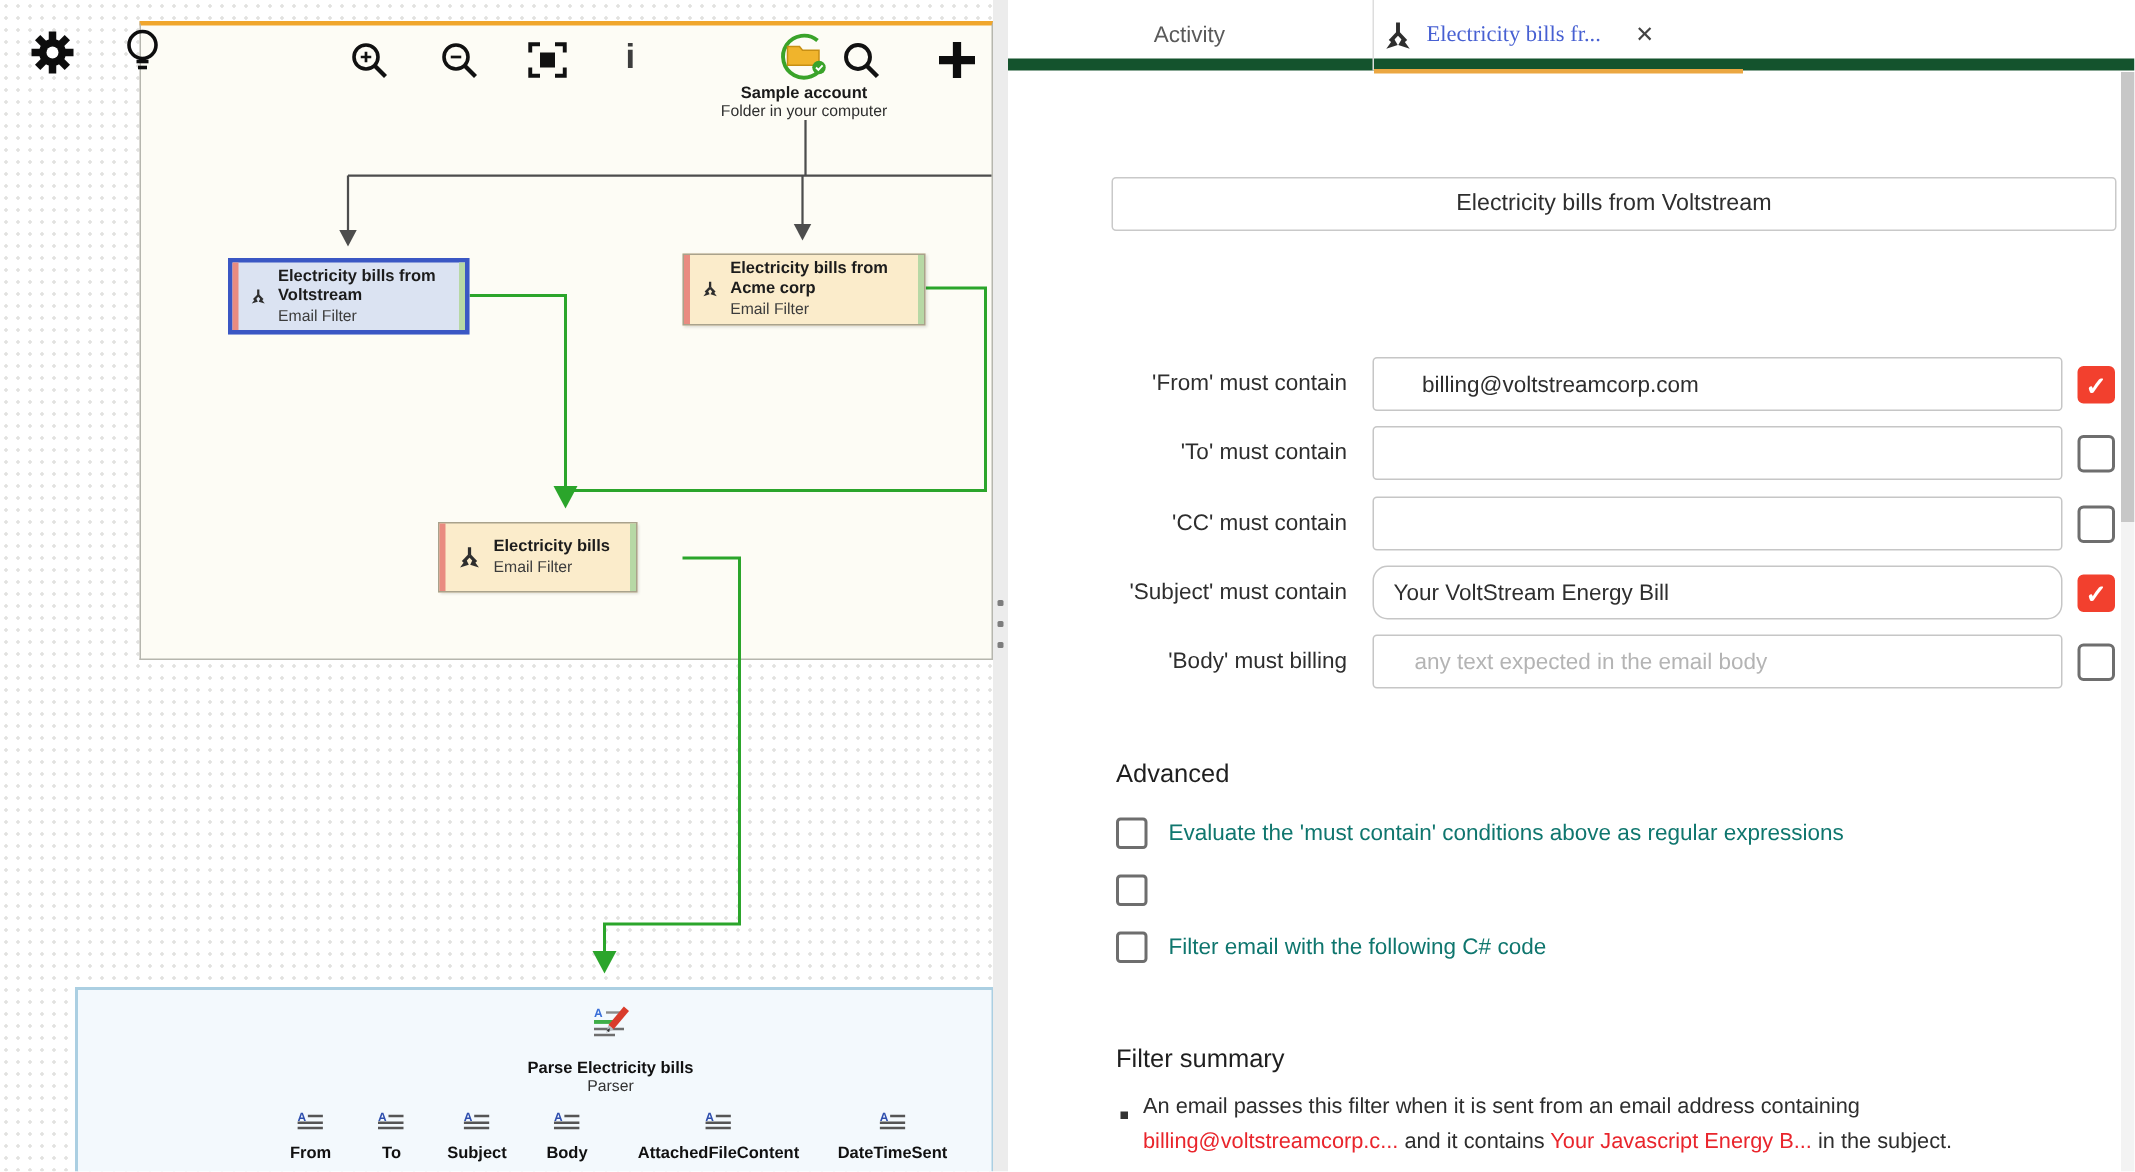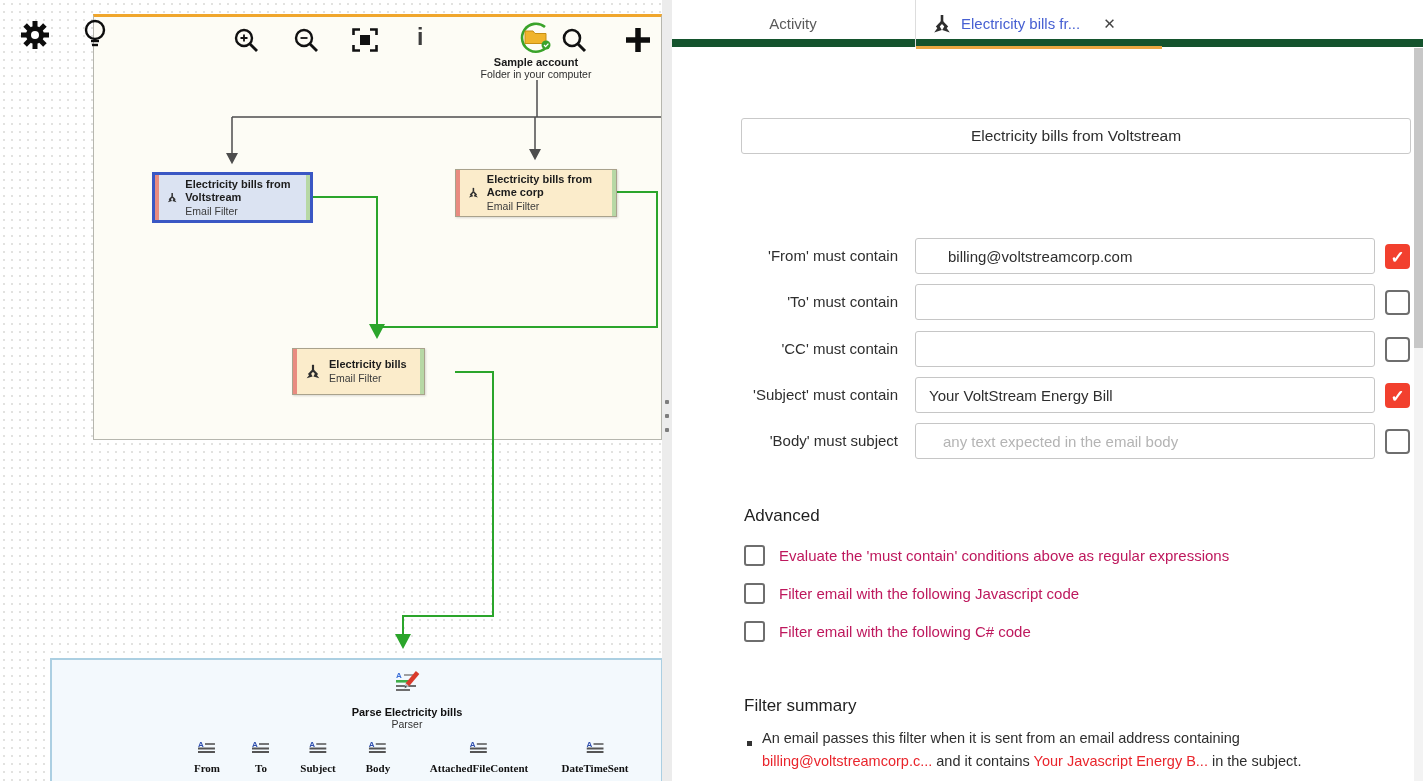--- a/index.html
+++ b/index.html
@@ -31,33 +31,33 @@
           transform:translateX(-50%); left:536px; }
   .acct .aname { font-size:11px; font-weight:bold; color:#1a1a1a; margin-top:1px; }
   .acct .asub  { font-size:10.5px; color:#2e2e2e; }
 
   .parserbox { position:absolute; left:50px; top:658px; width:613px; height:130px;
                background:#f3f9fd; border:2px solid #abcfe2; }
   .phead { position:absolute; left:355px; transform:translateX(-50%); text-align:center; top:10px; width:220px;}
   .phead .ptitle { font-size:11px; font-weight:bold; color:#111; margin-top:12px; }
   .phead .psub { font-size:10.5px; color:#333; }
   .pfield { position:absolute; top:80px; transform:translateX(-50%); text-align:center; }
-  .pfield .flabel { font-size:11px; font-weight:600; color:#111; margin-top:4px; white-space:nowrap;font-family:Liberation Serif, serif; }
+  .pfield .flabel { font-size:11px; font-weight:600; color:#111; margin-top:4px; white-space:nowrap; }
 
   
   .splitter { position:absolute; left:662px; top:0; width:10px; height:781px; background:#ececec; cursor:col-resize; }
   .splitter i { position:absolute; left:3px; width:4px; height:4px; background:#7d7d7d; border-radius:1px; }
 
   
   .panel { position:absolute; left:672px; top:0; width:751px; height:781px; background:#fff; }
   .tabbar { position:absolute; left:0; top:0; right:0; height:47px; border-bottom:8px solid #14532d; }
   .tab-activity { position:absolute; left:61px; top:0; width:120px; height:47px; line-height:47px;
                   text-align:center; font-size:15px; color:#5a5a5a; cursor:pointer; }
   .tab-active { position:absolute; left:243px; top:0; width:247px; height:47px; border-left:1px solid #ddd;
-                display:flex; align-items:center; gap:9px; padding-left:16px; cursor:pointer; }
+                display:flex; align-items:center; gap:9px; padding-left:6px; cursor:pointer;font-family:Liberation Serif, serif; }
   .tab-active::after { content:""; position:absolute; left:0; right:0; bottom:-2px; height:3px; background:#eba742; }
   .tab-active .tlabel { font-size:15px; color:#4760d2; }
   .tab-close { margin-left:14px; font-size:15px; color:#444; cursor:pointer; }
 
   .name-input { position:absolute; left:69px; top:118px; width:670px; height:36px;
                 border:1px solid #c9c9c9; border-radius:3px; text-align:center;
                 font-size:15.5px; color:#2e2e2e; font-family:inherit; background:#fff; }
 
   .cond-label { position:absolute; left:0; width:226px; height:36px; line-height:36px;
                 text-align:right; font-size:15px; color:#2e2e2e; }
@@ -66,21 +66,21 @@
   .cond-input::placeholder { color:#b4b4b4; }
   .checkbox { position:absolute; left:713px; width:25px; height:25px; border:2px solid #6e6e6e;
               border-radius:4px; background:#fff; cursor:pointer; }
   .checkbox.checked { background:#f2402e; border-color:#f2402e; color:#fff; text-align:center;
                       line-height:23px; font-size:17px; font-weight:bold; }
   .checkbox.checked::after { content:"✓"; }
 
   .section-h { position:absolute; left:72px; font-size:17px; color:#1f1f1f; }
   .adv-row { position:absolute; left:72px; display:flex; align-items:center; gap:14px; }
   .adv-box { width:21px; height:21px; border:2px solid #6e6e6e; border-radius:3px; background:#fff; cursor:pointer; flex:none;}
-  .adv-label { font-size:15px; color:#be185d; }
+  .adv-label { font-size:15px; color:#0f766e; }
 
   .sum-bullet { position:absolute; left:75px; top:741px; width:5px; height:5px; background:#333; }
   .sum-text { position:absolute; left:90px; top:727px; width:640px; font-size:14.5px;
               line-height:22.5px; color:#2e2e2e; }
   .sum-red { color:#e9252c; }
 
   .scroll-track { position:absolute; right:0; top:48px; bottom:0; width:9px; background:#f3f3f3; }
   .scroll-thumb { position:absolute; top:0; left:0; width:9px; height:300px; background:#c7c7c7; }
 </style>
 </head>
@@ -329,37 +329,36 @@
       <input class="cond-input" style="top: 284px;" type="text" value="">
       <div class="checkbox" style="top:290px"></div>
     </div>
     <div>
       <div class="cond-label" style="top:331px">'CC' must contain</div>
       <input class="cond-input" style="top: 331px;" type="text" value="">
       <div class="checkbox" style="top:337px"></div>
     </div>
     <div>
       <div class="cond-label" style="top:377px">'Subject' must contain</div>
-      <input class="cond-input" style="top: 377px;" type="text" value="Your VoltStream Energy Bill">
+      <input class="cond-input" style="top: 377px; border-radius: 10px;" type="text" value="Your VoltStream Energy Bill">
       <div class="checkbox checked" style="top:383px"></div>
     </div>
     <div>
-      <div class="cond-label" style="top:423px">'Body' must subject</div>
+      <div class="cond-label" style="top:423px">'Body' must billing</div>
       <input class="cond-input" style="top: 423px; padding-left: 27px;" type="text" value="" placeholder="any text expected in the email body">
       <div class="checkbox" style="top:429px"></div>
     </div>
 
     <div class="section-h" style="top:506px">Advanced</div>
     <div class="adv-row" style="top:545px">
       <span class="adv-box"></span>
       <span class="adv-label">Evaluate the 'must contain' conditions above as regular expressions</span>
     </div>
     <div class="adv-row" style="top:583px">
       <span class="adv-box"></span>
-      <span class="adv-label">Filter email with the following Javascript code</span>
     </div>
     <div class="adv-row" style="top:621px">
       <span class="adv-box"></span>
       <span class="adv-label">Filter email with the following C# code</span>
     </div>
 
     <div class="section-h" style="top:696px">Filter summary</div>
     <div class="sum-bullet"></div>
     <div class="sum-text"><span>An email passes this filter when it is sent from an email address containing </span><span class="sum-red">billing@voltstreamcorp.c...</span><span> and it contains </span><span class="sum-red">Your Javascript Energy B...</span><span> in the subject.</span></div>
 

